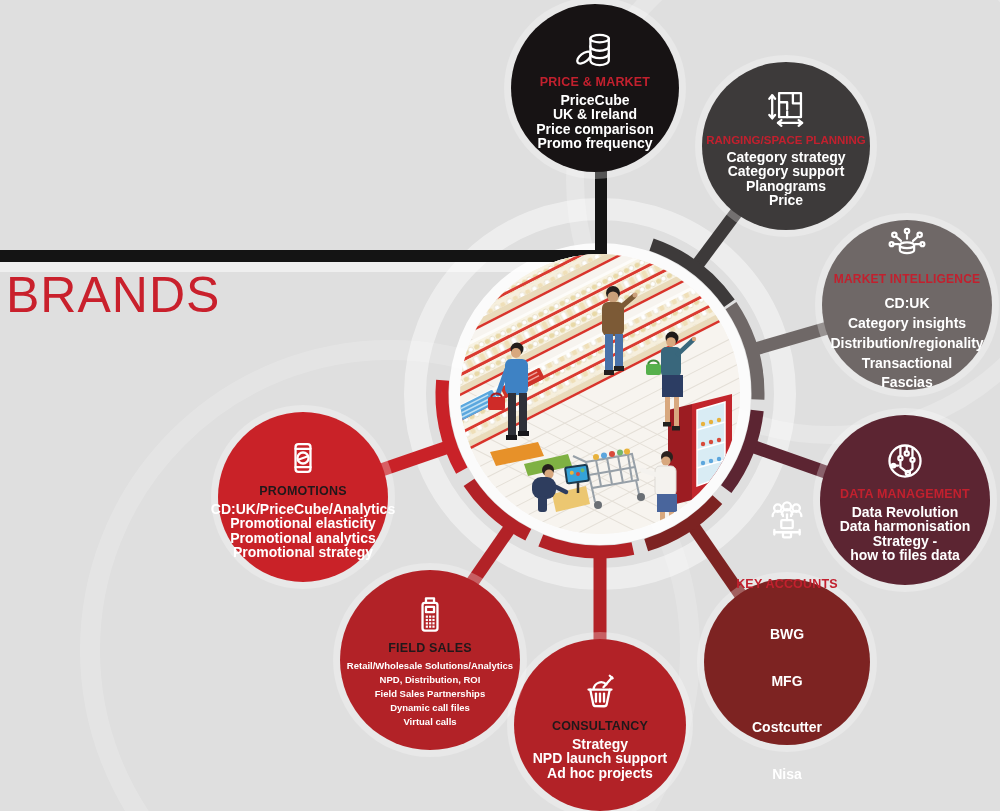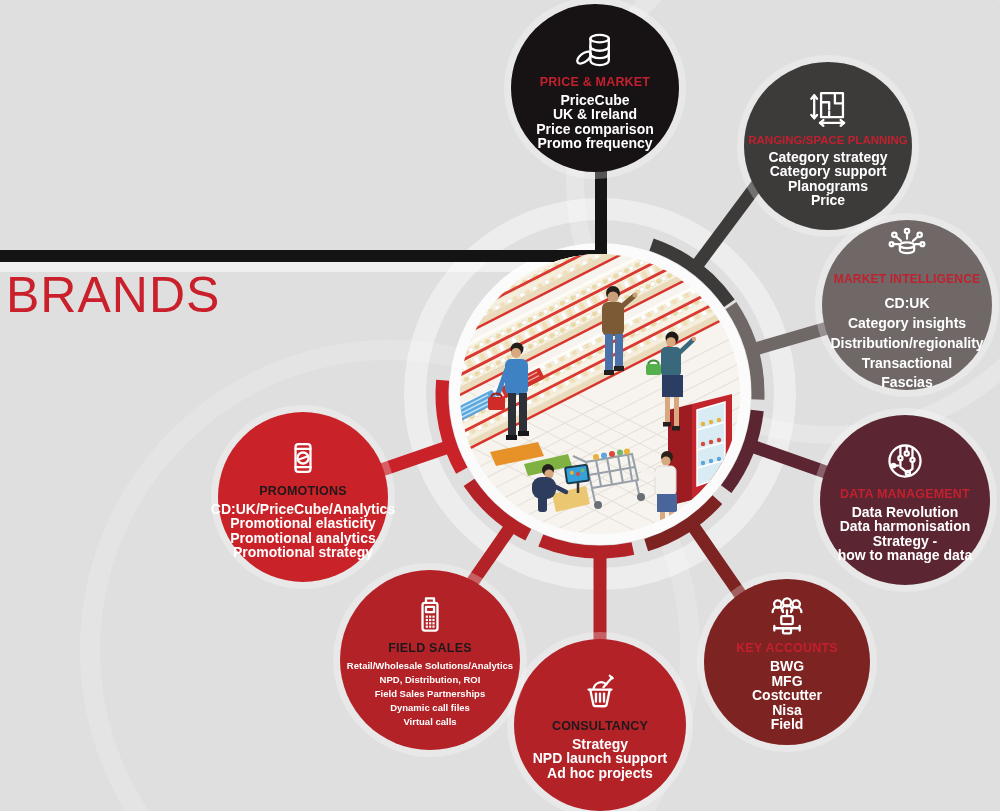--- a/index.html
+++ b/index.html
@@ -256,21 +256,21 @@
         <ellipse cx="10.5" cy="27.5" rx="7" ry="3.6" transform="rotate(-38 10.5 27.5)"></ellipse>
       </svg>
     </span>
     <div class="title">PRICE &amp; MARKET</div>
     <div class="item">PriceCube</div>
     <div class="item">UK &amp; Ireland</div>
     <div class="item">Price comparison</div>
     <div class="item">Promo frequency</div>
   </div>
 
-  <div class="node node--ranging" style="left:744px;top:62px;width:168px;height:168px;background:#3d3a3a;">
+  <div class="node node--ranging" style="left:702px;top:62px;width:168px;height:168px;background:#3d3a3a;">
     <span class="icon">
       <svg width="46" height="46" viewBox="0 0 40 40">
         <path d="M8 9 v20"></path>
           <path d="M5.5 12 L8 9 L10.5 12"></path>
           <path d="M5.5 26 L8 29 L10.5 26"></path>
         <path d="M13 33 h21"></path>
           <path d="M16 30.5 L13 33 L16 35.5"></path>
           <path d="M31 30.5 L34 33 L31 35.5"></path>
         <rect x="14" y="7" width="19" height="21"></rect>
         <path d="M14 15 h7 v6"></path>
@@ -324,24 +324,24 @@
         <path d="M16 19.3 v6 l5 4"></path>
           <circle cx="22.5" cy="30.5" r="1.8"></circle>
         <path d="M10 24 h4"></path>
           <circle cx="10" cy="24" r="1.5"></circle>
       </svg>
     </span>
     <div class="title">DATA MANAGEMENT</div>
     <div class="item">Data Revolution</div>
     <div class="item">Data harmonisation</div>
     <div class="item">Strategy -</div>
-    <div class="item">how to manage data</div>
-  </div>
-
-  <div class="node" style="left:704px;top:579px;width:166px;height:166px;background:#7d2322;">
+    <div class="item">how to files data</div>
+  </div>
+
+  <div class="node" style="left:704px;top:579px;width:166px;height:166px;background:#7d2322;gap:32px;">
     <span class="icon">
       <svg width="46" height="46" viewBox="0 0 40 40">
         <circle cx="12" cy="10.5" r="3.2"></circle>
           <circle cx="20" cy="9" r="3.5"></circle>
           <circle cx="28" cy="10.5" r="3.2"></circle>
         <path d="M7.5 17.5 a4.5 4.5 0 0 1 9 0"></path>
         <path d="M15.5 16 a4.5 4.5 0 0 1 9 0"></path>
         <path d="M23.5 17.5 a4.5 4.5 0 0 1 9 0"></path>
         <path d="M20 16 v5"></path>
         <rect x="15" y="21" width="10" height="7" rx="1"></rect>

